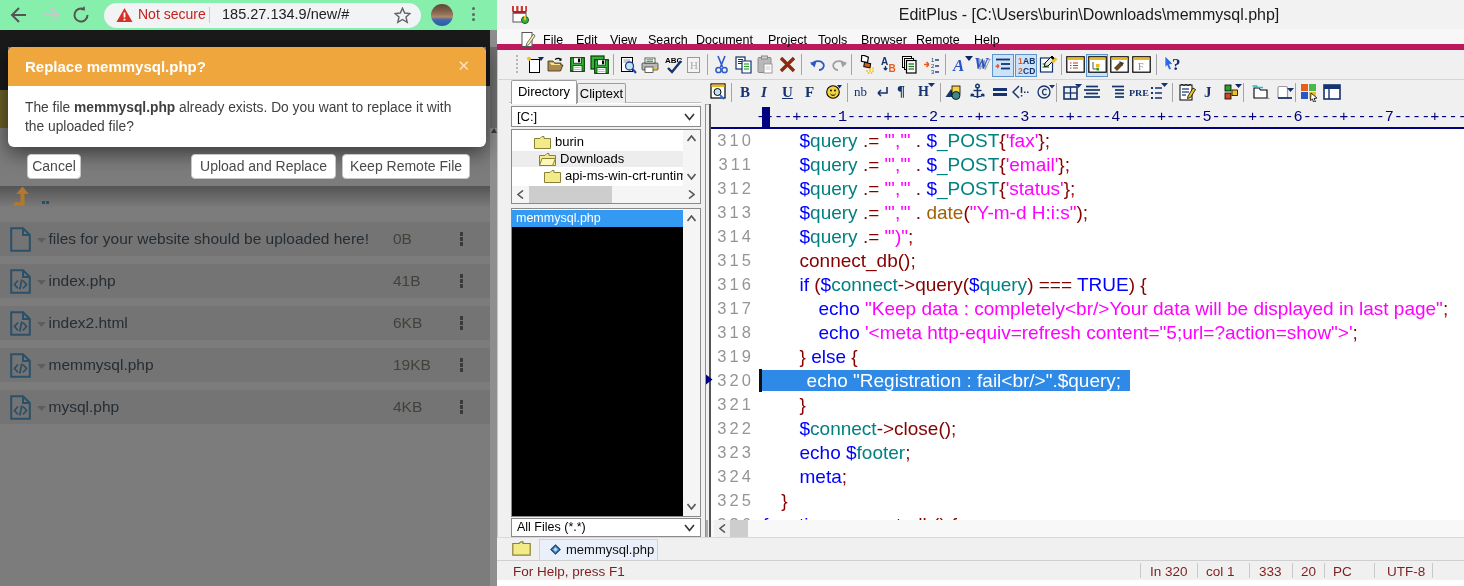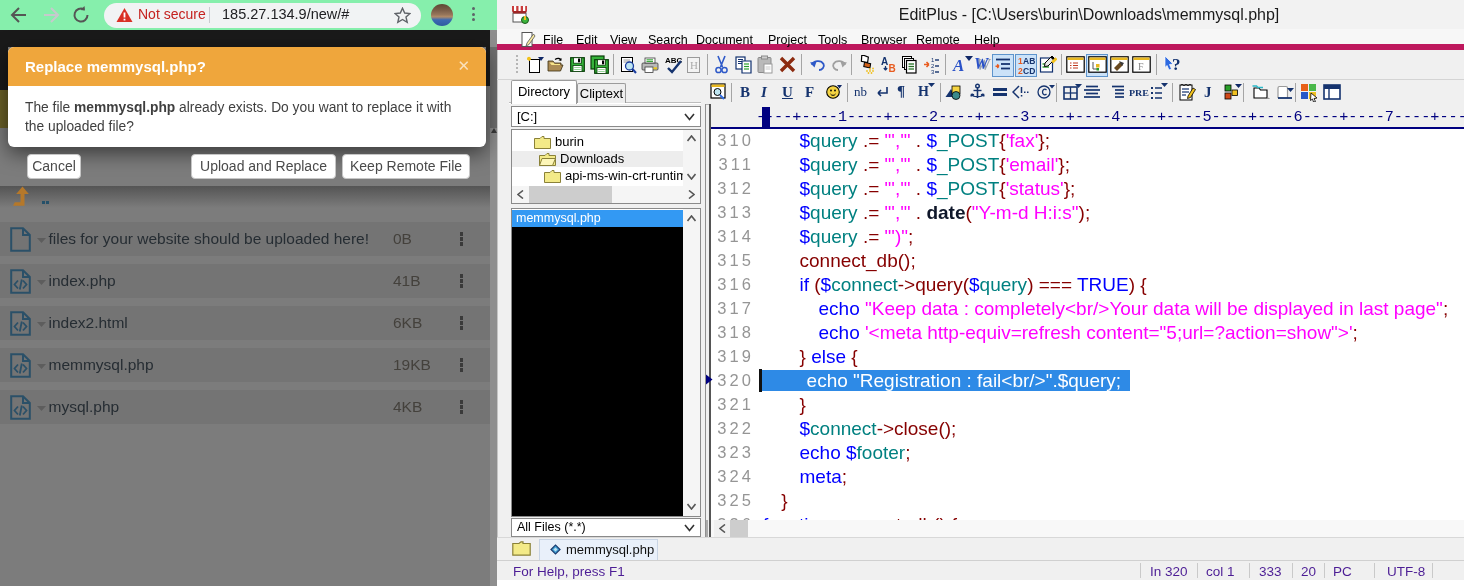--- a/index.html
+++ b/index.html
@@ -37,22 +37,22 @@
 .box { position:absolute; background:#fff; border:1px solid #8a8a8a; }
 
 #codearea { position:absolute; left:214px; top:104px; width:753px; height:416px; background:#fff; overflow:hidden; }
 #rulerbg { position:absolute; left:0; top:0; width:753px; height:23px; background:#f0f0f0; }
 #ruler { position:absolute; left:44.9px; top:3px; width:720px; height:20px; color:#000080; font-family:"Liberation Mono", monospace; font-size:15.2px; line-height:20px; white-space:pre; overflow:hidden; }
 #gutter { position:absolute; left:0px; top:23.5px; width:43px; text-align:right; color:#959595; font-size:16.5px; letter-spacing:3.1px; line-height:24px; }
 #code { position:absolute; left:0px; top:24.5px; width:753px; height:390px; font-size:19px; line-height:24px; white-space:pre; color:#000; }
 #code div { position:absolute; left:88.5px; height:24px; }
 #selblue { position:absolute; left:51px; top:266px; width:368px; height:21px; background:#2e8ae6; }
 #cursorbar { position:absolute; left:47.5px; top:265px; width:3.5px; height:23px; background:#111; }
-.v { color:#008080; } .s { color:#ff00ff; } .k { color:#0000ff; } .f { color:#0f172a;font-weight:bold; } .m { color:#860000; }
-#statusbar { position:absolute; left:0; top:560px; width:967px; height:20px; background:#f0f0f0; border-top:1px solid #d0d0d0; font-size:13.5px; color:#4c1d95; }
+.v { color:#008080; } .s { color:#ff00ff; } .k { color:#0000ff; } .f { color:#a16207; } .m { color:#860000; }
+#statusbar { position:absolute; left:0; top:560px; width:967px; height:20px; background:#f0f0f0; border-top:1px solid #d0d0d0; font-size:13.5px; color:#7f1d1d; }
 </style>
 </head>
 <body>
 <div id="browser">
   <div id="btoolbar">
     <svg class="abs" style="left:9px;top:6px" width="19" height="18" viewBox="0 0 19 18">
         <path d="M10 2 L3 9 L10 16 M3 9 H17" stroke="#555" stroke-width="2" fill="none"></path>
       </svg>
     <svg class="abs" style="left:42px;top:6px" width="19" height="18" viewBox="0 0 19 18">
         <path d="M9 2 L16 9 L9 16 M16 9 H2" stroke="#c6c9cc" stroke-width="2" fill="none"></path>

